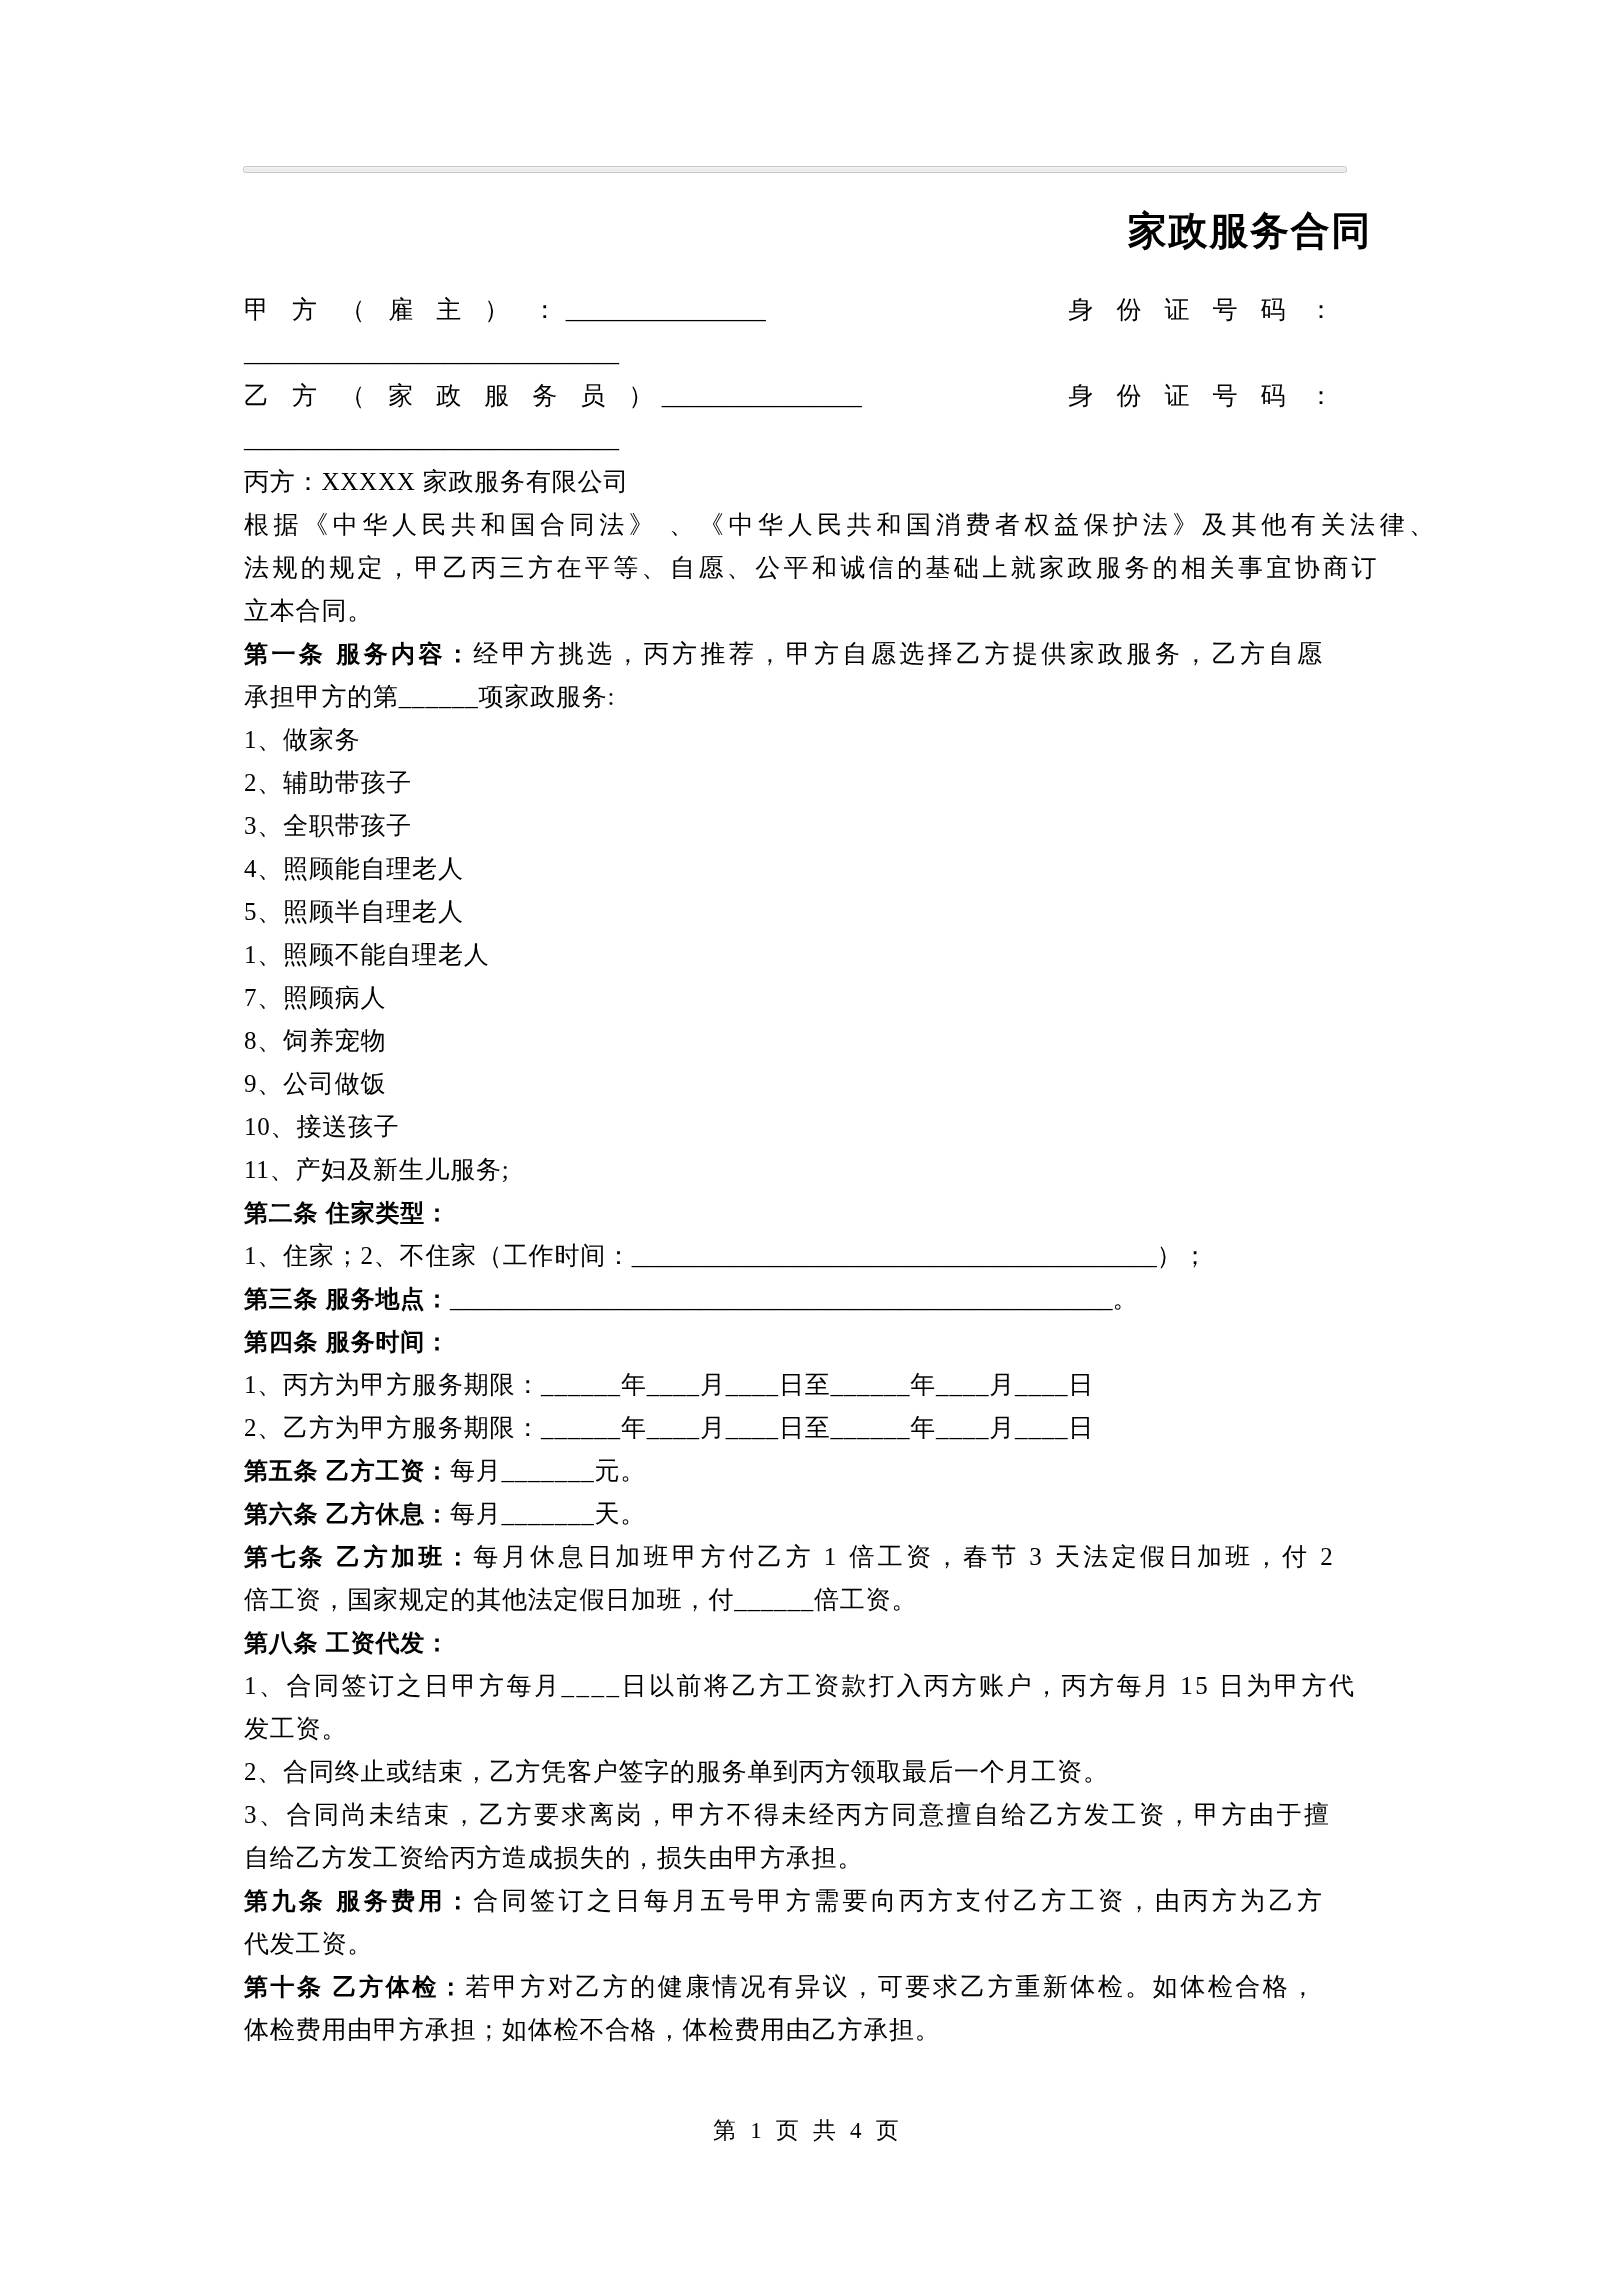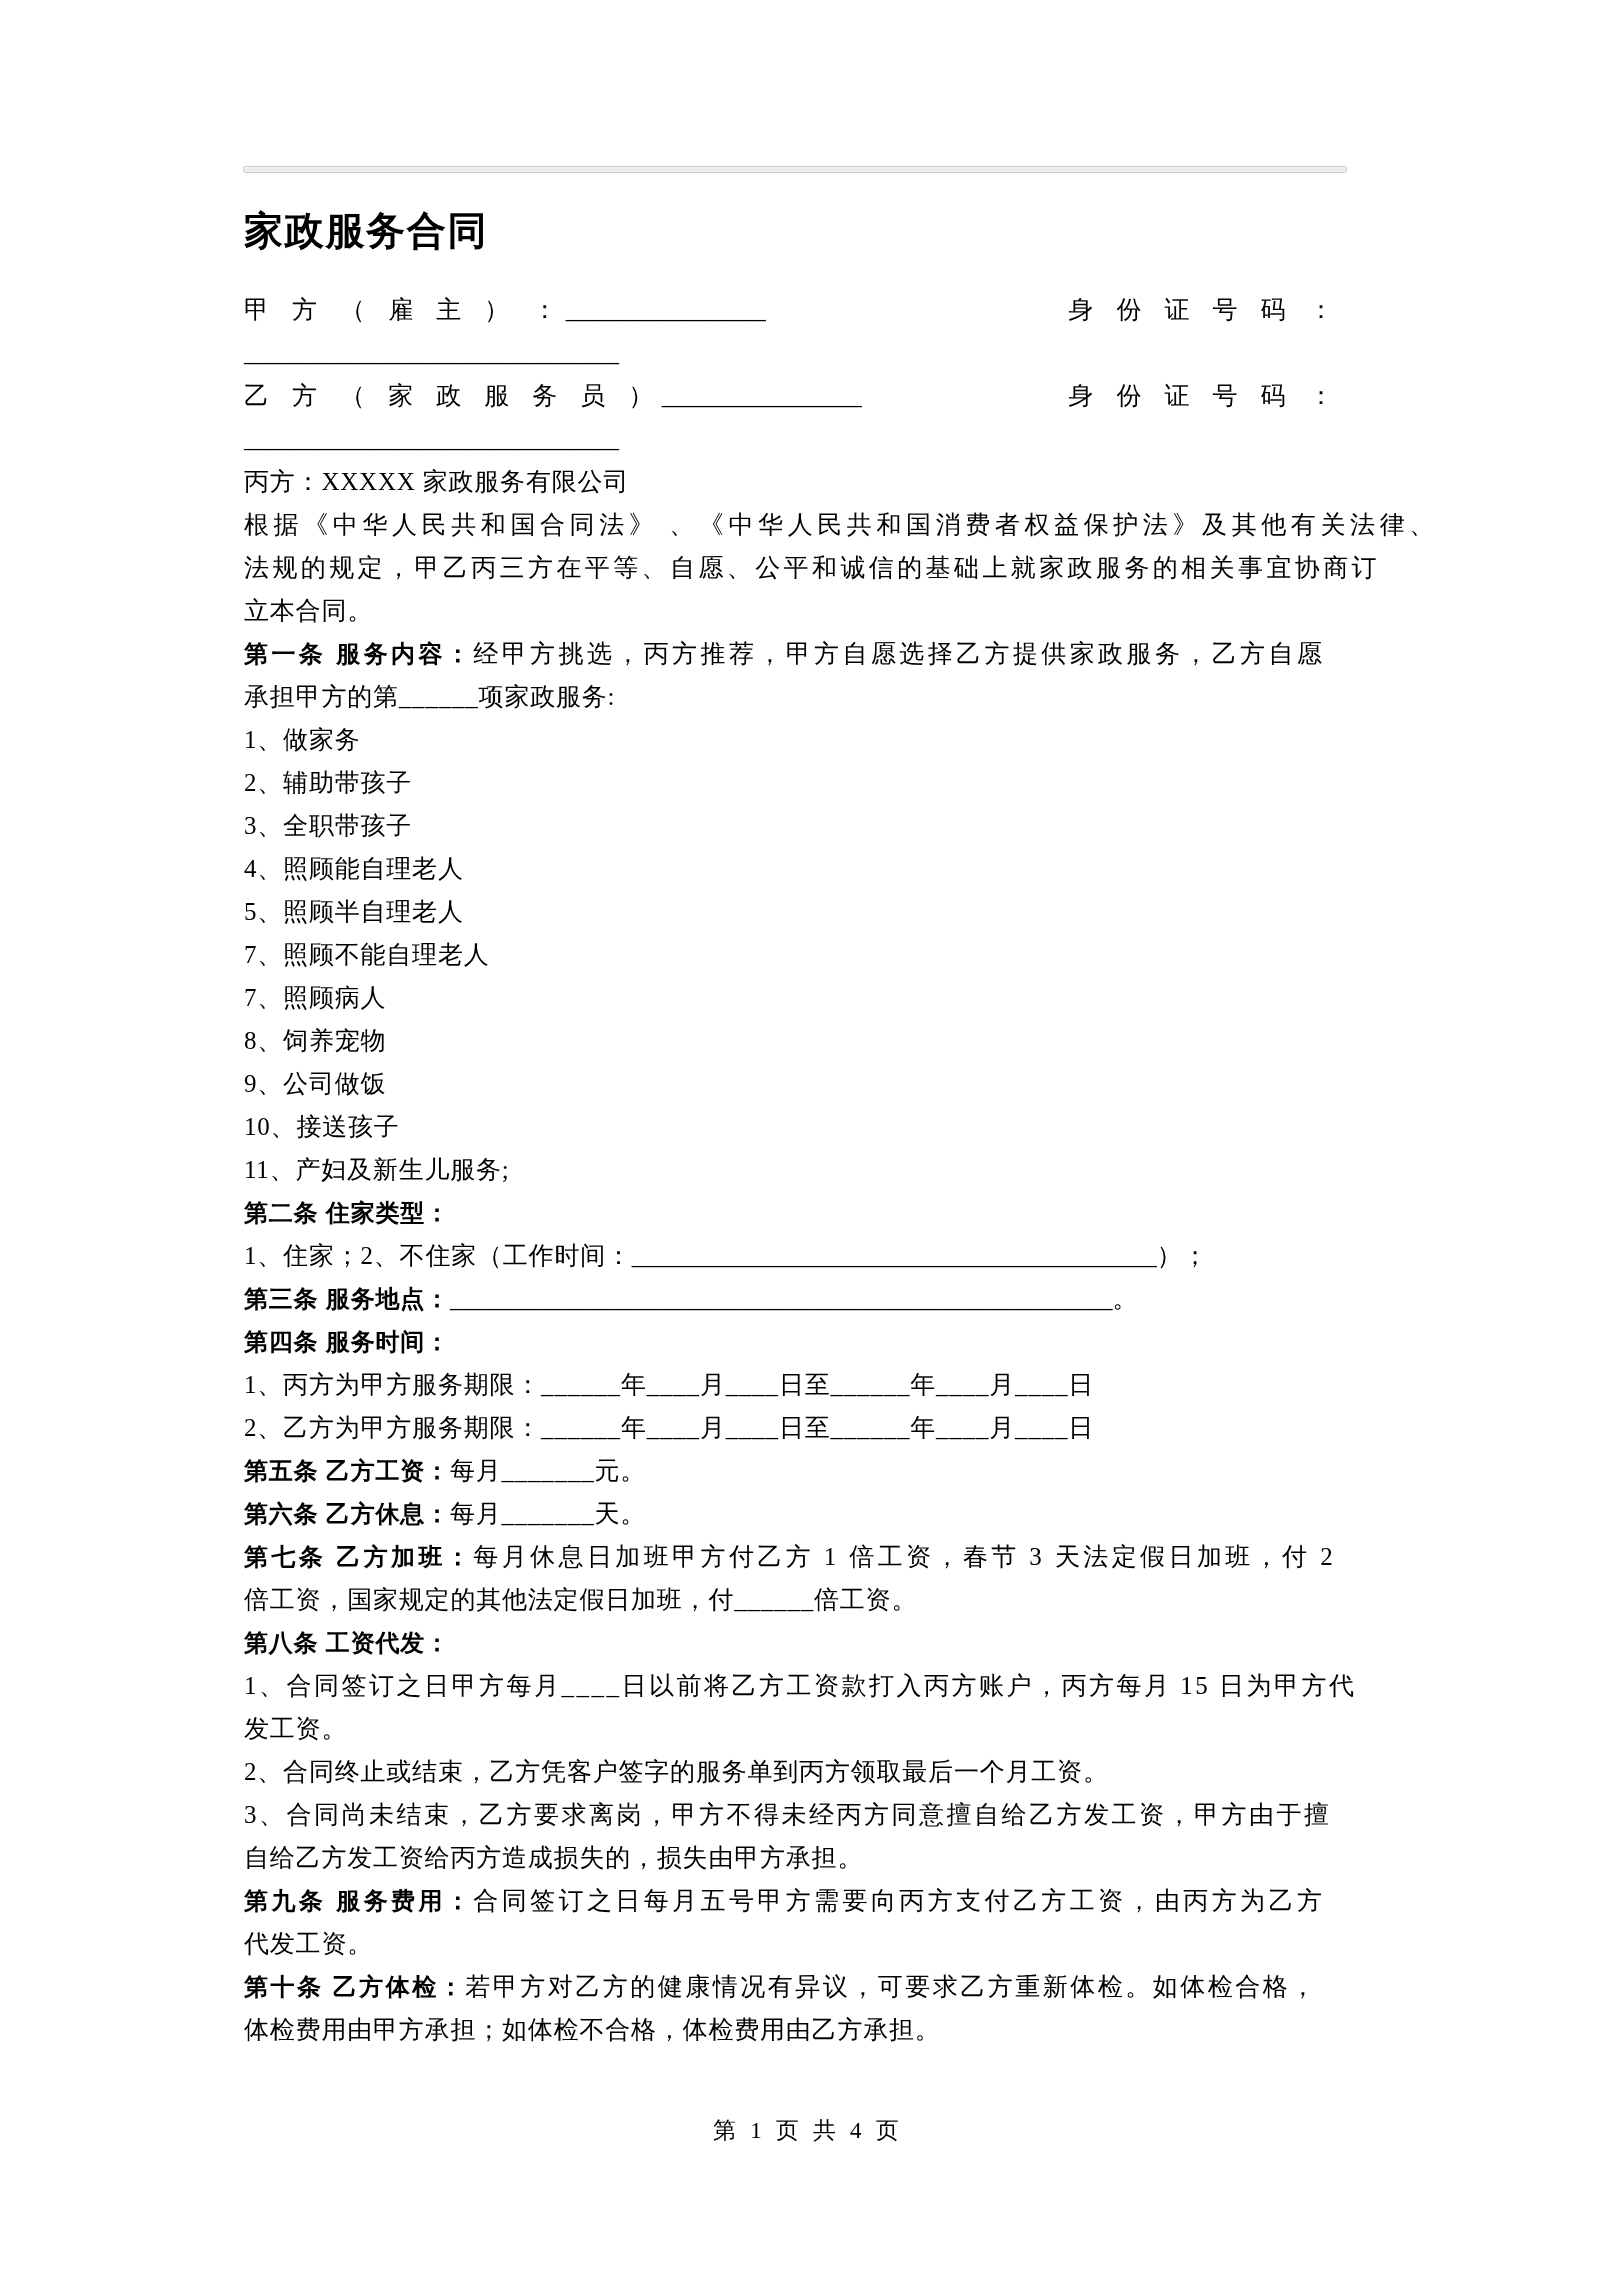--- a/index.html
+++ b/index.html
@@ -5,21 +5,21 @@
   html, body { margin: 0; padding: 0; background: #ffffff; }
   body { width: 1616px; height: 2284px; position: relative;
          font-family: "Liberation Serif", serif; color: #000; }
   .page { position: absolute; inset: 0; background: #fff; }
 
   .topbar { position: absolute; left: 243px; top: 166px; width: 1102px; height: 5px;
             background: linear-gradient(#f5f5f5, #e9e9e9 55%, #f2f2f2);
             border: 0.8px solid #c6c6c6; border-radius: 2.5px; }
 
   .title { position: absolute; left: 244px; top: 205px; width: 1128px; margin: 0;
-           text-align: left; font-family: "Liberation Sans", sans-serif;
+           text-align: right; font-family: "Liberation Sans", sans-serif;
            font-weight: bold; font-size: 39px; line-height: 51px; letter-spacing: 1.7px; }
 
   .content { position: absolute; left: 244px; top: 288px; width: 1128px;
              font-size: 25px; letter-spacing: 0.8px; }
   .row { height: 43px; line-height: 43px; white-space: nowrap; }
   .party { display: flex; align-items: baseline; }
   .idlabel { margin-left: auto; padding-right: 30px; }
   .sp { letter-spacing: 8.4px; }
   .ul { letter-spacing: 0; }
   .hd { font-family: "Liberation Sans", sans-serif; font-weight: bold; font-size: 24px; }
@@ -64,21 +64,21 @@
     <div class="row ls4">
       <span class="hd">第一条 服务内容：</span><span>经甲方挑选，丙方推荐，甲方自愿选择乙方提供家政服务，乙方自愿</span>
     </div>
     <div class="row">承担甲方的第______项家政服务:</div>
 
     <div class="row">1、做家务</div>
     <div class="row">2、辅助带孩子</div>
     <div class="row">3、全职带孩子</div>
     <div class="row">4、照顾能自理老人</div>
     <div class="row">5、照顾半自理老人</div>
-    <div class="row">7、照顾不能自理老人</div>
+    <div class="row">1、照顾不能自理老人</div>
     <div class="row">7、照顾病人</div>
     <div class="row">8、饲养宠物</div>
     <div class="row">9、公司做饭</div>
     <div class="row">10、接送孩子</div>
     <div class="row">11、产妇及新生儿服务;</div>
 
     <div class="row">
       <span class="hd">第二条 住家类型：</span>
     </div>
     <div class="row">

